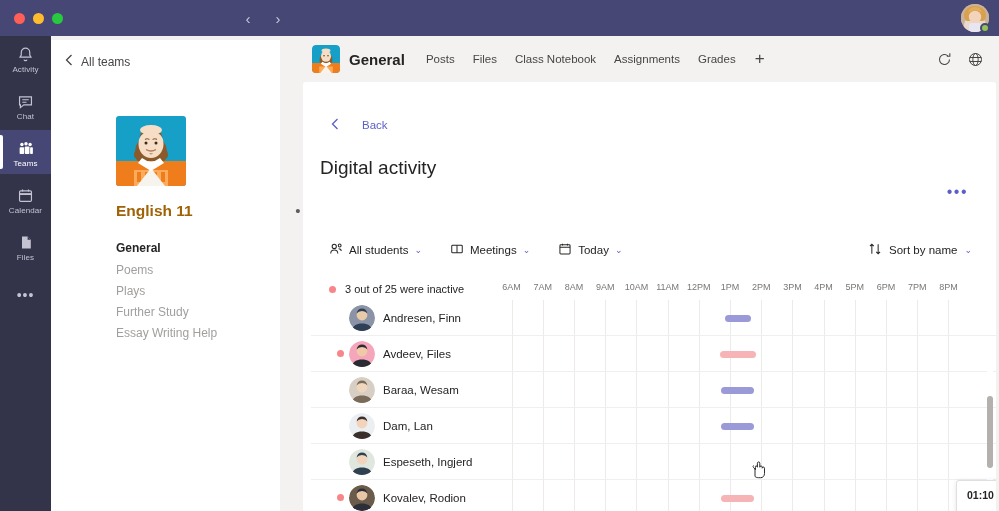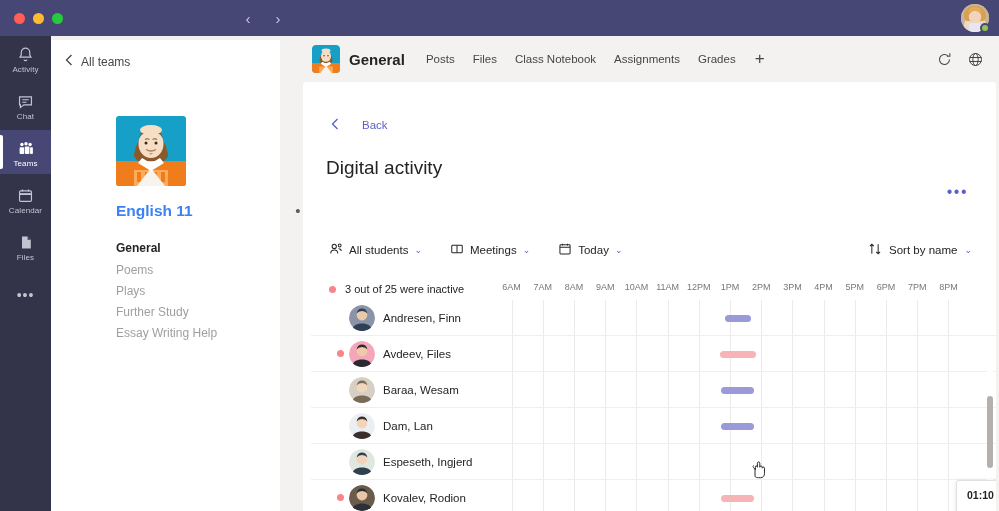--- a/index.html
+++ b/index.html
@@ -69,21 +69,21 @@
     padding: 14px 0 0 14px; font-size: 12px; color: #484644; cursor: pointer;
   }
   .teamavatar {
     position: absolute; left: 65px; top: 76px; width: 70px; height: 70px;
     border-radius: 3px; overflow: hidden;
   }
   .teamname-row {
     position: absolute; left: 65px; top: 162px; width: 220px;
     display: flex; align-items: center; justify-content: space-between; padding-right: 22px;
   }
-  .teamname { font-size: 15.5px; font-weight: bold; color: #3b82f6; }
+  .teamname { font-size: 15.5px; font-weight: bold; color: #a16207; }
   .dots-grey { color: #605e5c; font-size: 15px; letter-spacing: 1px; cursor: pointer; line-height: 10px; }
   .chan {
     position: absolute; left: 65px; font-size: 12px; color: #a19f9d; cursor: pointer;
   }
   .chan.sel { color: #252423; font-weight: bold; }
 
   
   .main {
     position: absolute; left: 300px; top: 36px; width: 699px; height: 475px;
     background: #f3f2f1;
@@ -114,21 +114,21 @@
     position: absolute; left: 3px; top: 46px; width: 693px; height: 429px;
     background: #fff; border-radius: 3px 3px 0 0; overflow: hidden;
   }
   .back-row { display: flex; align-items: center; gap: 23px; padding: 34px 0 0 28px; cursor: pointer; }
   .back-row .bk { font-size: 11.5px; color: #5b5fc7; }
   .panel-dots {
     position: absolute; right: 28px; top: 106px; color: #5b5fc7;
     font-size: 16px; letter-spacing: 1.5px; cursor: pointer; line-height: 8px;
   }
   .pagetitle {
-    padding: 23px 0 0 23px; font-size: 19px; color: #252423; font-weight: normal;
+    padding: 23px 0 0 17px; font-size: 19px; color: #252423; font-weight: normal;
   }
 
   
   .filters {
     position: absolute; left: 0; top: 151px; width: 693px; height: 34px;
     display: flex; align-items: center; padding-left: 26px; gap: 28px;
   }
   .filter { display: flex; align-items: center; gap: 6px; font-size: 11.5px; color: #252423; cursor: pointer; }
   .chev { color: #5b5fc7; font-size: 9px; }
   .sortby {

